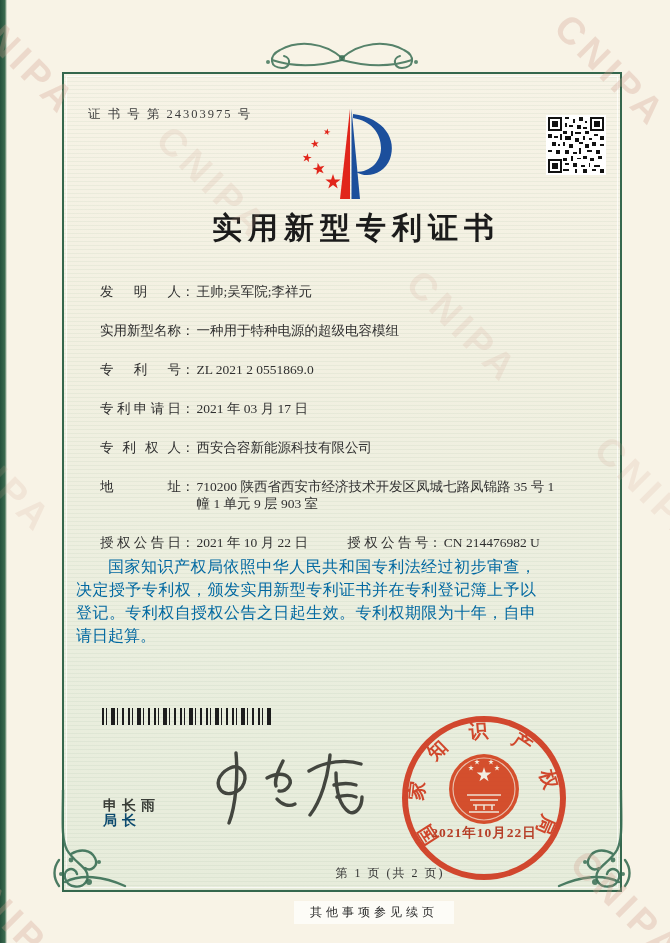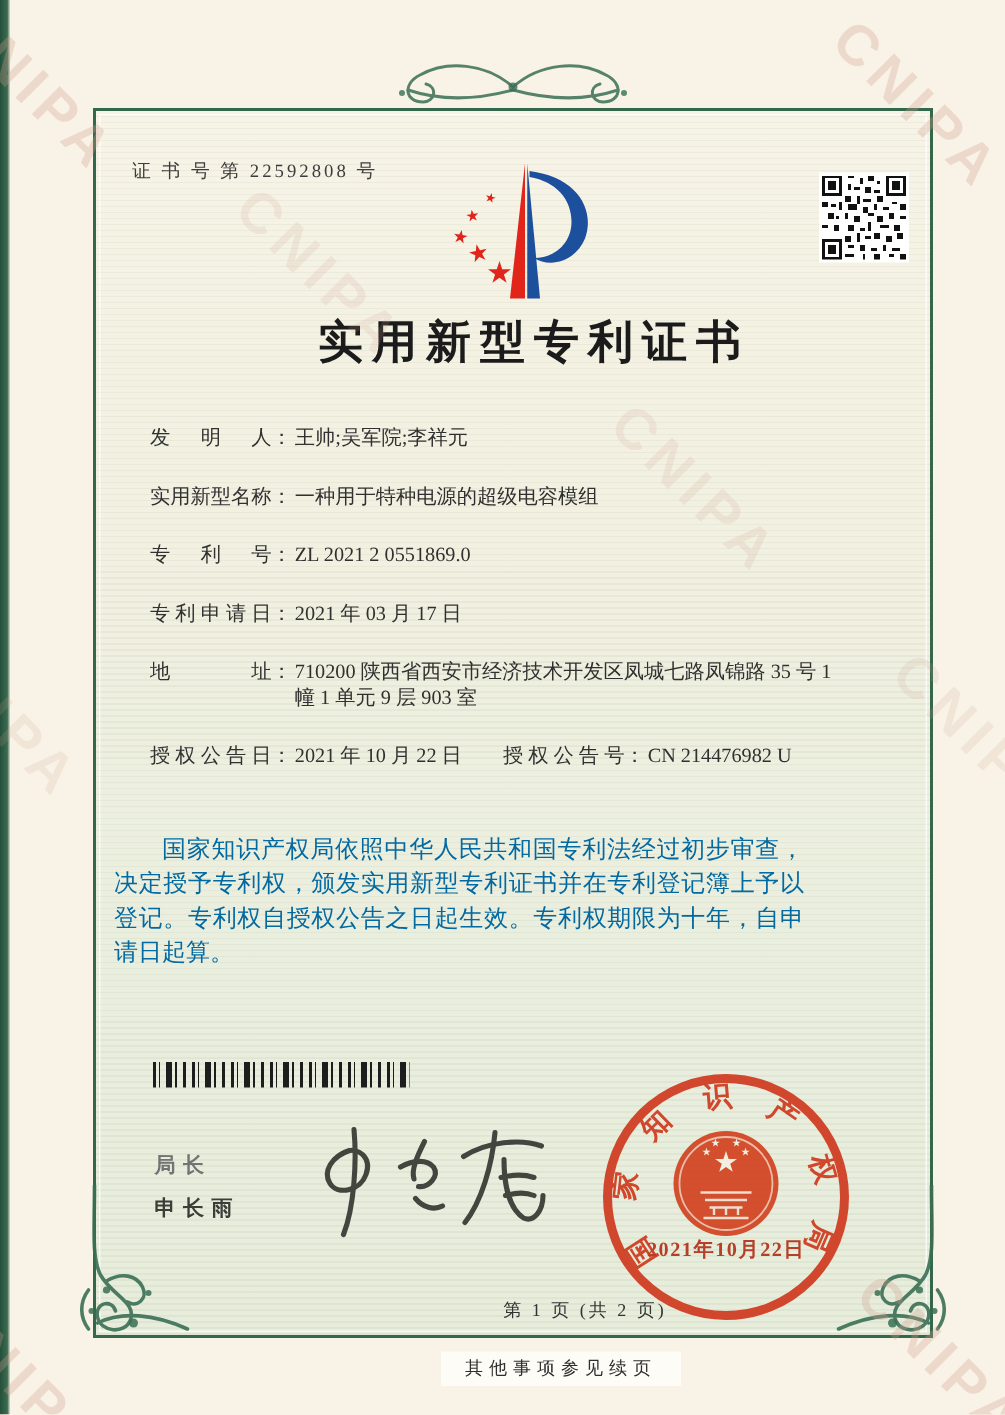--- a/index.html
+++ b/index.html
@@ -31,35 +31,35 @@
   .qr{position:absolute;left:546px;top:115px;width:56px;height:56px;z-index:2;background:#fff;padding:2px;}
   .title{position:absolute;left:62px;top:208px;width:588px;text-align:center;z-index:2;
     font-size:30px;font-weight:bold;letter-spacing:6px;color:#1b1b1b;}
   
   .fields{position:absolute;left:100px;top:283px;width:470px;z-index:2;font-size:13.5px;color:#303030;}
   .frow{margin-bottom:22px;line-height:17px;}
   .flabel{display:inline-block;width:81px;text-align:justify;text-align-last:justify;
     -moz-text-align-last:justify;text-justify:inter-character;vertical-align:top;}
   .fcolon{vertical-align:top;}
   .fvalue{vertical-align:top;display:inline-block;max-width:365px;margin-left:2px;}
-  .grant .pair2{margin-left:24px;font-family:Liberation Serif, serif;}
+  .grant .pair2{margin-left:36px;font-family:Liberation Serif, serif;}
   
   .bodytext{position:absolute;left:76px;top:555px;width:460px;z-index:2;
     font-size:16px;line-height:23px;color:#0369a1;text-align:justify;}
   .bodytext p{margin:0;text-indent:2em;}
   
   .barcode{position:absolute;left:102px;top:708px;width:171px;height:17px;z-index:2;
     background:repeating-linear-gradient(90deg,
       #1d1d1d 0 2px,transparent 2px 4px,#1d1d1d 4px 5px,transparent 5px 9px,
       #1d1d1d 9px 13px,transparent 13px 15px,#1d1d1d 15px 16px,transparent 16px 20px,
       #1d1d1d 20px 22px,transparent 22px 26px);}
   
-  .sig-title{position:absolute;left:103px;top:768px;z-index:2;
+  .sig-title{position:absolute;left:103px;top:812px;z-index:2;
     font-family:"Liberation Sans",sans-serif;font-weight:bold;font-size:14px;
-    letter-spacing:5px;color:#737373;}
+    letter-spacing:5px;color:#0c4a6e;}
   .sig-name{position:absolute;left:103px;top:797px;z-index:2;
     font-family:"Liberation Sans",sans-serif;font-weight:bold;font-size:14px;
     letter-spacing:5px;color:#3a3e38;}
   .sig-script{position:absolute;left:203px;top:747px;width:168px;height:88px;z-index:2;}
   
   .seal{position:absolute;left:397px;top:711px;width:174px;height:174px;z-index:5;opacity:0.92;}
   
   .page-no{position:absolute;left:62px;top:865px;width:560px;text-align:center;z-index:2;
     font-size:12px;letter-spacing:2px;color:#333;padding-left:48px;}
   .note-box{position:absolute;left:258px;top:901px;z-index:2;background:#fdfcf7;
@@ -123,21 +123,21 @@
     <path d="M12 70 C6 78 6 88 12 96"></path>
   </g>
   <g fill="#3a6f55" opacity="0.85">
     <circle cx="42" cy="92" r="3"></circle>
       <circle cx="24" cy="70" r="2.4"></circle>
       <circle cx="52" cy="72" r="2"></circle>
       <circle cx="14" cy="84" r="2"></circle>
   </g>
 </svg>
 
-<div class="cert-no">证 书 号 第 22592808 号</div>
+<div class="cert-no">证 书 号 第 24303975 号</div>
 
 <svg class="logo" viewBox="0 0 106 100">
   <defs>
     <path id="star" d="M0,-7 L1.59,-2.18 L6.66,-2.16 L2.57,0.83 L4.11,5.66 L0,2.7 L-4.11,5.66 L-2.57,0.83 L-6.66,-2.16 L-1.59,-2.18 Z"></path>
   </defs>
 
   <polygon points="57,3 47,93 57,93" fill="#e1251b"></polygon>
   <polygon points="58.5,3 58.5,93 67,93" fill="#1c4f9c"></polygon>
 
   <path d="M60 8 C92 12 104 34 97 53 C91 68 74 73 63 66 C78 66 88 55 88 42 C88 27 78 15 60 12 Z" fill="#1c4f9c"></path>
@@ -231,20 +231,23 @@
   <div class="frow">
     <span class="flabel">实用新型名称</span><span class="fcolon">：</span><span class="fvalue">一种用于特种电源的超级电容模组</span>
   </div>
   <div class="frow">
     <span class="flabel">专利号</span><span class="fcolon">：</span><span class="fvalue">ZL 2021 2 0551869.0</span>
   </div>
   <div class="frow">
     <span class="flabel">专利申请日</span><span class="fcolon">：</span><span class="fvalue">2021 年 03 月 17 日</span>
   </div>
   <div class="frow">
+    <span class="flabel">专利权人</span><span class="fcolon">：</span><span class="fvalue">西安合容新能源科技有限公司</span>
+  </div>
+  <div class="frow">
     <span class="flabel">地址</span><span class="fcolon">：</span><span class="fvalue">710200 陕西省西安市经济技术开发区凤城七路凤锦路 35 号 1 幢 1 单元 9 层 903 室</span>
   </div>
   <div class="frow grant">
     <span><span class="flabel">授权公告日</span><span class="fcolon">：</span><span class="fvalue">2021 年 10 月 22 日</span></span>
     <span class="pair2"><span class="flabel">授权公告号</span><span class="fcolon">：</span><span class="fvalue">CN 214476982 U</span></span>
   </div>
 </div>
 
 <div class="bodytext">
   <p>国家知识产权局依照中华人民共和国专利法经过初步审查，决定授予专利权，颁发实用新型专利证书并在专利登记簿上予以登记。专利权自授权公告之日起生效。专利权期限为十年，自申请日起算。</p>

